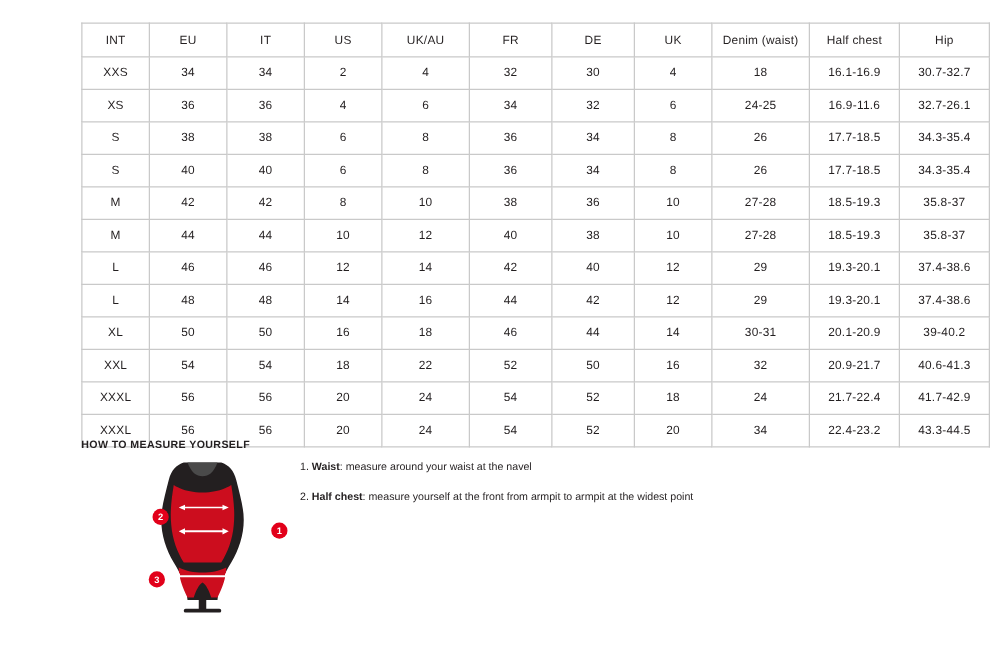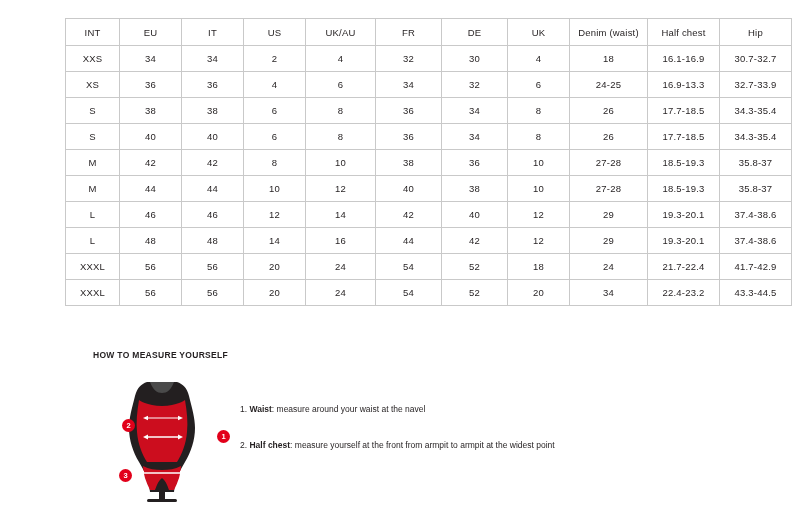--- a/index.html
+++ b/index.html
@@ -68,22 +68,21 @@
     position: absolute;
     left: 65px;
     top: 350px;
     width: 680px;
   }
   .howto-title {
     font-size: 8.5px;
     font-weight: bold;
     letter-spacing: 0.3px;
     color: #231f20;
-    margin-bottom: 14px;
-    padding-left: 28px;
+    margin-bottom: 2px;
   }
   .howto-body {
     position: relative;
     display: block;
   }
   .figure {
     position: absolute;
     left: 30px;
     top: 0;
     width: 130px;
@@ -94,21 +93,20 @@
     left: 175px;
     top: 6px;
     width: 500px;
   }
   .note {
     font-size: 8.5px;
     line-height: 1.4;
     color: #231f20;
     margin-bottom: 12px;
     white-space: nowrap;
-    margin-top: 24px;
   }
   .note b { font-weight: bold; }
 
   .badge {
     position: absolute;
     width: 13px;
     height: 13px;
     border-radius: 50%;
     background: #e2001a;
     color: #ffffff;
@@ -173,22 +171,22 @@
         <tr>
           <td>XS</td>
           <td>36</td>
           <td>36</td>
           <td>4</td>
           <td>6</td>
           <td>34</td>
           <td>32</td>
           <td>6</td>
           <td>24-25</td>
-          <td>16.9-13.3</td>
-          <td>32.7-33.9</td>
+          <td>16.9-11.6</td>
+          <td>32.7-26.1</td>
         </tr>
         <tr>
           <td>S</td>
           <td>38</td>
           <td>38</td>
           <td>6</td>
           <td>8</td>
           <td>36</td>
           <td>34</td>
           <td>8</td>
@@ -255,20 +253,46 @@
           <td>14</td>
           <td>16</td>
           <td>44</td>
           <td>42</td>
           <td>12</td>
           <td>29</td>
           <td>19.3-20.1</td>
           <td>37.4-38.6</td>
         </tr>
         <tr>
+          <td>XL</td>
+          <td>50</td>
+          <td>50</td>
+          <td>16</td>
+          <td>18</td>
+          <td>46</td>
+          <td>44</td>
+          <td>14</td>
+          <td>30-31</td>
+          <td>20.1-20.9</td>
+          <td>39-40.2</td>
+        </tr>
+        <tr>
+          <td>XXL</td>
+          <td>54</td>
+          <td>54</td>
+          <td>18</td>
+          <td>22</td>
+          <td>52</td>
+          <td>50</td>
+          <td>16</td>
+          <td>32</td>
+          <td>20.9-21.7</td>
+          <td>40.6-41.3</td>
+        </tr>
+        <tr>
           <td>XXXL</td>
           <td>56</td>
           <td>56</td>
           <td>20</td>
           <td>24</td>
           <td>54</td>
           <td>52</td>
           <td>18</td>
           <td>24</td>
           <td>21.7-22.4</td>

